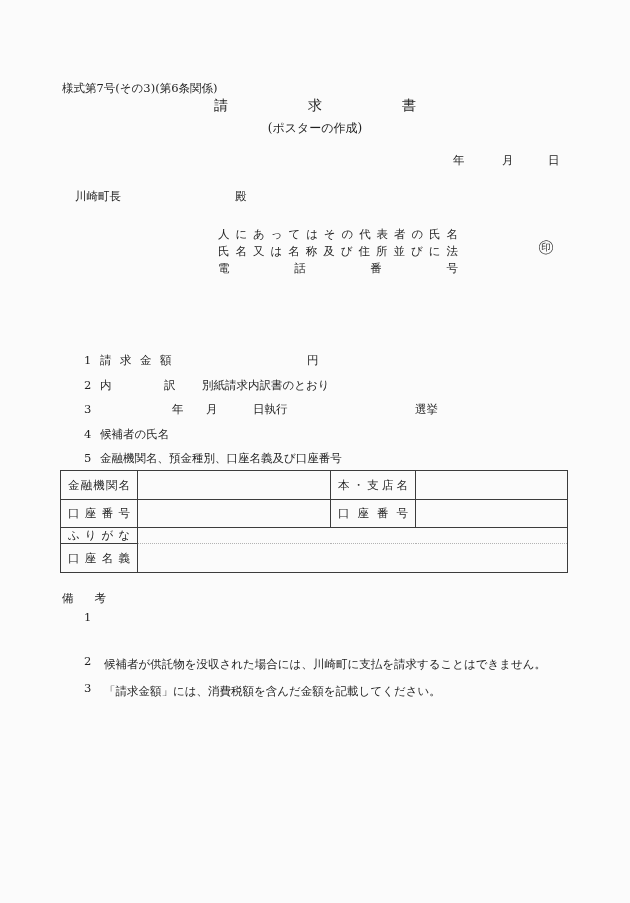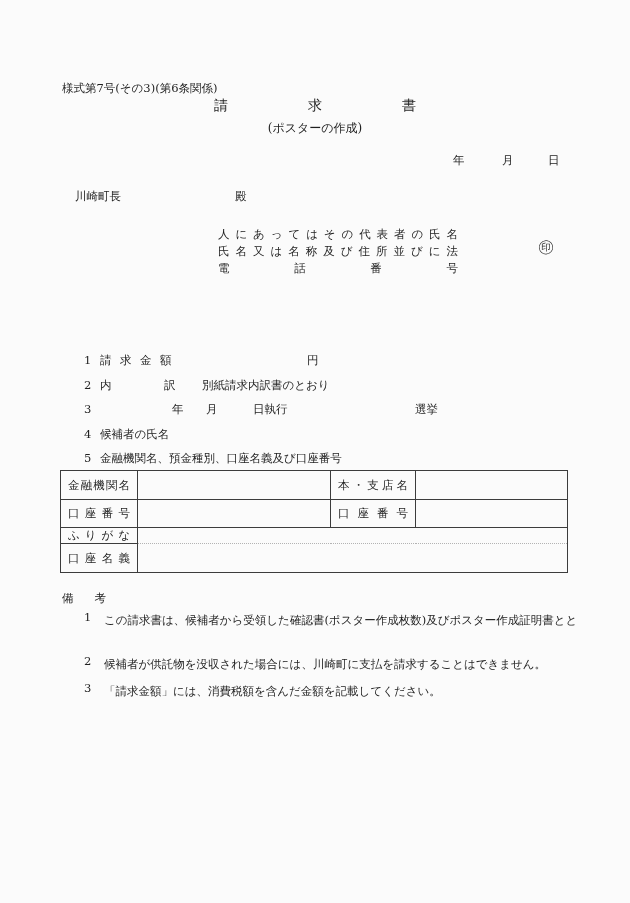--- a/index.html
+++ b/index.html
@@ -181,21 +181,20 @@
   </table>
 
 <div class="abs remarks-heading">
   <span>備</span>
   <span>考</span>
 </div>
 
 <div class="abs remark rm-1">
   <span class="rm-no">1</span>
   <div class="rm-text">
-    <div>この請求書は、候補者から受領した確認書(ポスター作成枚数)及びポスター作成証明書とと</div>
   </div>
 </div>
 
 <div class="abs remark rm-2">
   <span class="rm-no">2</span>
   <div class="rm-text">候補者が供託物を没収された場合には、川崎町に支払を請求することはできません。</div>
 </div>
 
 <div class="abs remark rm-3">
   <span class="rm-no">3</span>

